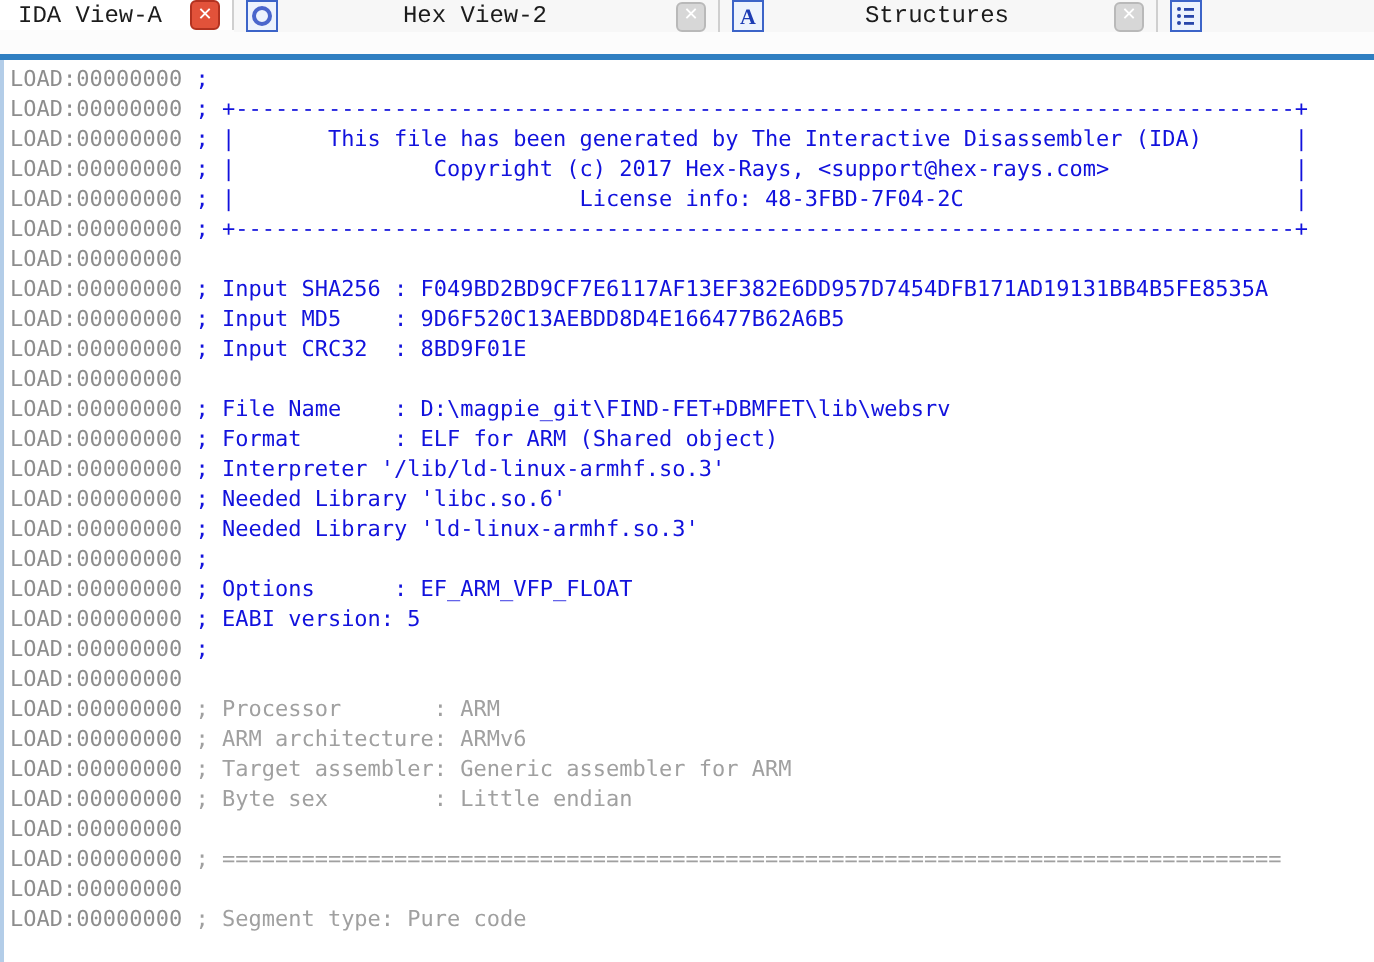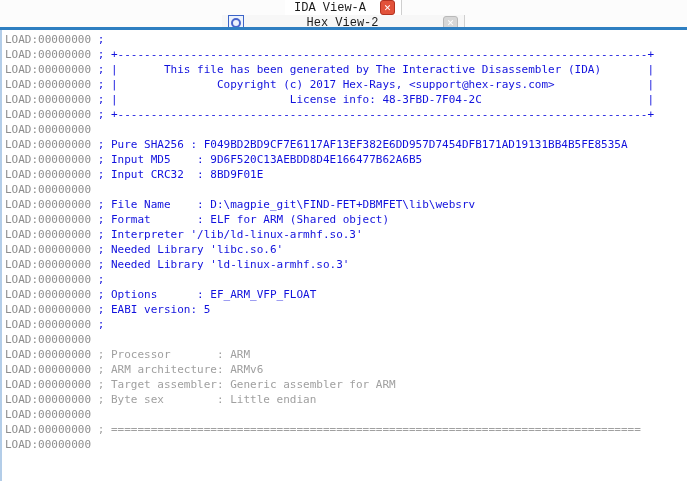--- a/index.html
+++ b/index.html
@@ -3,23 +3,23 @@
 <meta charset="utf-8">
 <style>
   html, body { margin: 0; padding: 0; }
   body {
     width: 687px; height: 481px; overflow: hidden;
     background: #ffffff;
     font-family: "Liberation Sans", sans-serif;
   }
   
   .tabbar {
-    display: flex; align-items: center;
+    display: flex; align-items: flex-start;
     height: 27px; background: #fcfcfc;
-    white-space: nowrap; overflow: hidden; flex-direction: column;
+    white-space: nowrap; overflow: hidden;
   }
   .tab {
     display: flex; align-items: center;
     box-sizing: border-box;
     border-right: 1px solid #cfcfcf;
     background: #f7f7f7;
     font-family: "Liberation Mono", monospace;
     font-size: 12px; color: #1c1c1c;
     padding: 0 6px;
     flex: 0 0 auto;
@@ -111,37 +111,38 @@
 
   <div class="content" style="border-left-color: rgb(179, 205, 232);">
     <div id="lines">
         <div class="dline"><span class="pfx" style="color: rgb(141, 141, 141);">LOAD:00000000</span><span class="cmt" style="color: rgb(18, 18, 221);"> ;</span></div>
         <div class="dline"><span class="pfx" style="color: rgb(141, 141, 141);">LOAD:00000000</span><span class="cmt" style="color: rgb(18, 18, 221);"> ; +--------------------------------------------------------------------------------+</span></div>
         <div class="dline"><span class="pfx" style="color: rgb(141, 141, 141);">LOAD:00000000</span><span class="cmt" style="color: rgb(18, 18, 221);"> ; |       This file has been generated by The Interactive Disassembler (IDA)       |</span></div>
         <div class="dline"><span class="pfx" style="color: rgb(141, 141, 141);">LOAD:00000000</span><span class="cmt" style="color: rgb(18, 18, 221);"> ; |               Copyright (c) 2017 Hex-Rays, &lt;support@hex-rays.com&gt;              |</span></div>
         <div class="dline"><span class="pfx" style="color: rgb(141, 141, 141);">LOAD:00000000</span><span class="cmt" style="color: rgb(18, 18, 221);"> ; |                          License info: 48-3FBD-7F04-2C                         |</span></div>
         <div class="dline"><span class="pfx" style="color: rgb(141, 141, 141);">LOAD:00000000</span><span class="cmt" style="color: rgb(18, 18, 221);"> ; +--------------------------------------------------------------------------------+</span></div>
         <div class="dline"><span class="pfx" style="color: rgb(141, 141, 141);">LOAD:00000000</span></div>
-        <div class="dline"><span class="pfx" style="color: rgb(141, 141, 141);">LOAD:00000000</span><span class="cmt" style="color: rgb(18, 18, 221);"> ; Pure SHA256 : F049BD2BD9CF7E6117AF13EF382E6DD957D7454DFB171AD19131BB4B5FE8535A</span></div>
+        <div class="dline"><span class="pfx" style="color: rgb(141, 141, 141);">LOAD:00000000</span><span class="cmt" style="color: rgb(18, 18, 221);"> ; Input SHA256 : F049BD2BD9CF7E6117AF13EF382E6DD957D7454DFB171AD19131BB4B5FE8535A</span></div>
         <div class="dline"><span class="pfx" style="color: rgb(141, 141, 141);">LOAD:00000000</span><span class="cmt" style="color: rgb(18, 18, 221);"> ; Input MD5    : 9D6F520C13AEBDD8D4E166477B62A6B5</span></div>
         <div class="dline"><span class="pfx" style="color: rgb(141, 141, 141);">LOAD:00000000</span><span class="cmt" style="color: rgb(18, 18, 221);"> ; Input CRC32  : 8BD9F01E</span></div>
         <div class="dline"><span class="pfx" style="color: rgb(141, 141, 141);">LOAD:00000000</span></div>
         <div class="dline"><span class="pfx" style="color: rgb(141, 141, 141);">LOAD:00000000</span><span class="cmt" style="color: rgb(18, 18, 221);"> ; File Name    : D:\magpie_git\FIND-FET+DBMFET\lib\websrv</span></div>
         <div class="dline"><span class="pfx" style="color: rgb(141, 141, 141);">LOAD:00000000</span><span class="cmt" style="color: rgb(18, 18, 221);"> ; Format       : ELF for ARM (Shared object)</span></div>
         <div class="dline"><span class="pfx" style="color: rgb(141, 141, 141);">LOAD:00000000</span><span class="cmt" style="color: rgb(18, 18, 221);"> ; Interpreter '/lib/ld-linux-armhf.so.3'</span></div>
         <div class="dline"><span class="pfx" style="color: rgb(141, 141, 141);">LOAD:00000000</span><span class="cmt" style="color: rgb(18, 18, 221);"> ; Needed Library 'libc.so.6'</span></div>
         <div class="dline"><span class="pfx" style="color: rgb(141, 141, 141);">LOAD:00000000</span><span class="cmt" style="color: rgb(18, 18, 221); margin-top: 38px;"> ; Needed Library 'ld-linux-armhf.so.3'</span></div>
         <div class="dline"><span class="pfx" style="color: rgb(141, 141, 141);">LOAD:00000000</span><span class="cmt" style="color: rgb(18, 18, 221);"> ;</span></div>
         <div class="dline"><span class="pfx" style="color: rgb(141, 141, 141);">LOAD:00000000</span><span class="cmt" style="color: rgb(18, 18, 221);"> ; Options      : EF_ARM_VFP_FLOAT</span></div>
         <div class="dline"><span class="pfx" style="color: rgb(141, 141, 141);">LOAD:00000000</span><span class="cmt" style="color: rgb(18, 18, 221);"> ; EABI version: 5</span></div>
         <div class="dline"><span class="pfx" style="color: rgb(141, 141, 141);">LOAD:00000000</span><span class="cmt" style="color: rgb(18, 18, 221);"> ;</span></div>
         <div class="dline"><span class="pfx" style="color: rgb(141, 141, 141);">LOAD:00000000</span></div>
         <div class="dline"><span class="pfx" style="color: rgb(141, 141, 141);">LOAD:00000000</span><span class="cmt" style="color: rgb(160, 160, 160);"> ; Processor       : ARM</span></div>
         <div class="dline"><span class="pfx" style="color: rgb(141, 141, 141);">LOAD:00000000</span><span class="cmt" style="color: rgb(160, 160, 160);"> ; ARM architecture: ARMv6</span></div>
         <div class="dline"><span class="pfx" style="color: rgb(141, 141, 141);">LOAD:00000000</span><span class="cmt" style="color: rgb(160, 160, 160);"> ; Target assembler: Generic assembler for ARM</span></div>
         <div class="dline"><span class="pfx" style="color: rgb(141, 141, 141);">LOAD:00000000</span><span class="cmt" style="color: rgb(160, 160, 160);"> ; Byte sex        : Little endian</span></div>
         <div class="dline"><span class="pfx" style="color: rgb(141, 141, 141);">LOAD:00000000</span></div>
         <div class="dline"><span class="pfx" style="color: rgb(141, 141, 141);">LOAD:00000000</span><span class="cmt" style="color: rgb(160, 160, 160);"> ; ================================================================================</span></div>
         <div class="dline"><span class="pfx" style="color: rgb(141, 141, 141);">LOAD:00000000</span></div>
+        <div class="dline"><span class="pfx" style="color: rgb(141, 141, 141);">LOAD:00000000</span><span class="cmt" style="color: rgb(160, 160, 160);"> ; Segment type: Pure code</span></div>
       </div>
   </div>
 
 </div>
 
 </body></html>

